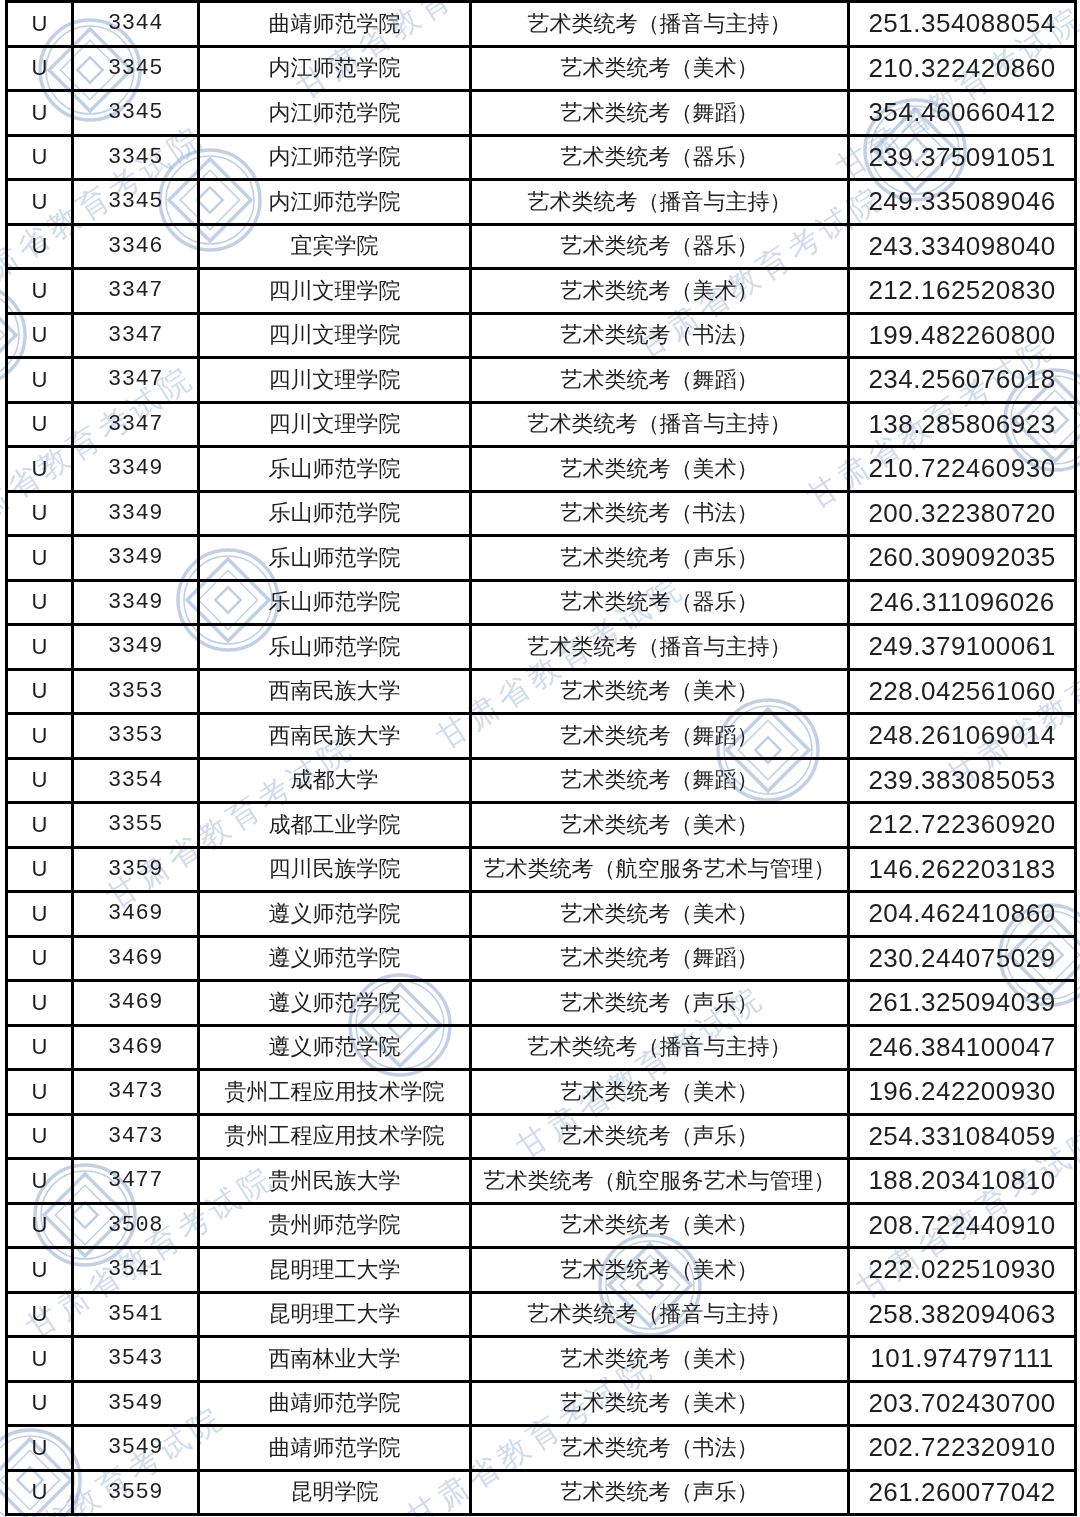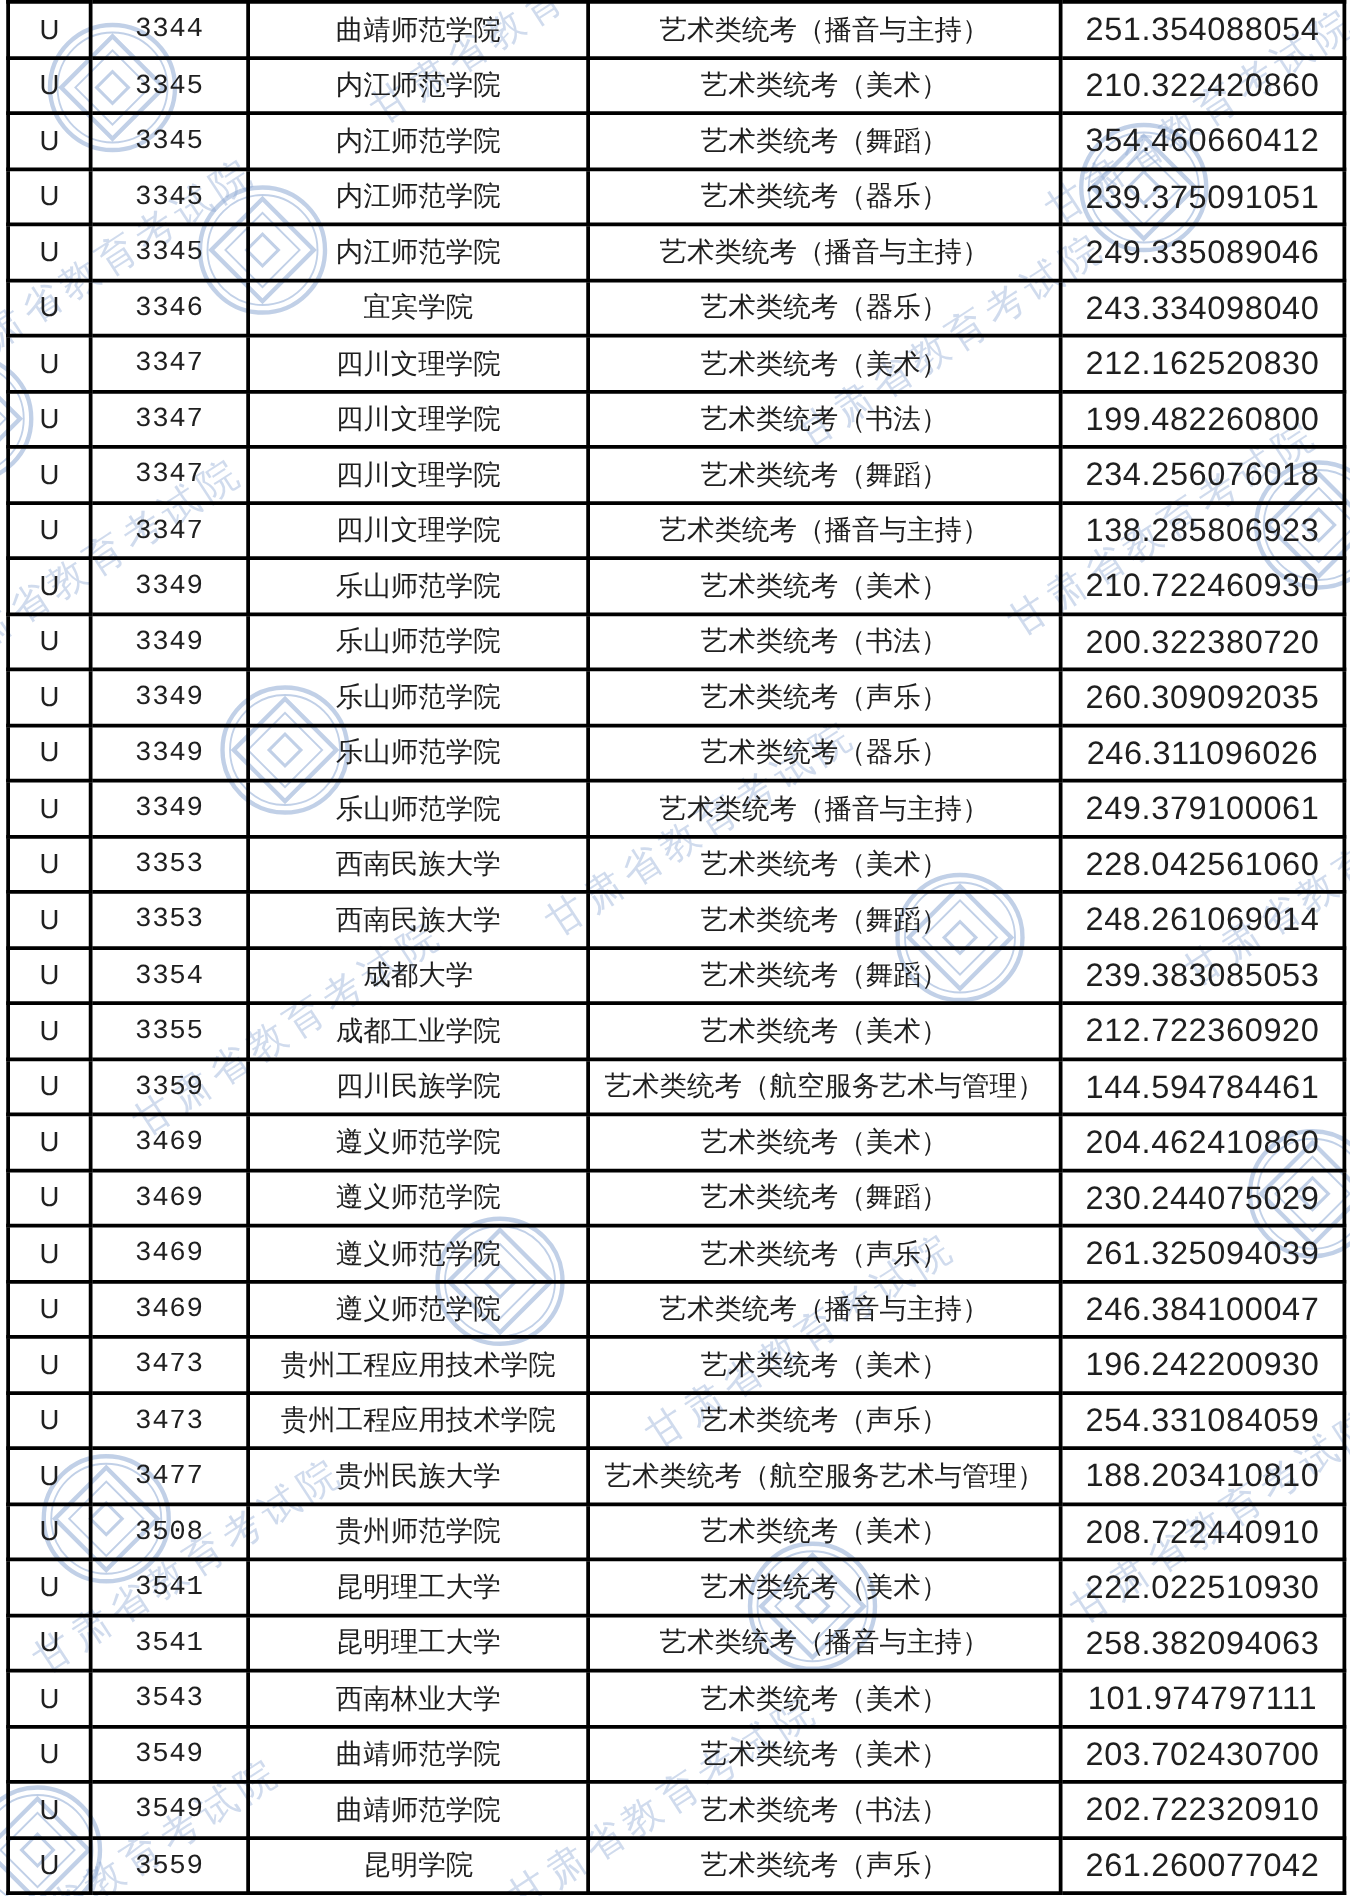--- a/index.html
+++ b/index.html
@@ -399,21 +399,21 @@
     <td class="cell-school">成都工业学院</td>
     <td class="cell-category">艺术类统考（美术）</td>
     <td class="cell-score">212.722360920</td>
   </tr>
 
   <tr>
     <td class="cell-region">U</td>
     <td class="cell-code">3359</td>
     <td class="cell-school">四川民族学院</td>
     <td class="cell-category">艺术类统考（航空服务艺术与管理）</td>
-    <td class="cell-score">144.594784461</td>
+    <td class="cell-score">146.262203183</td>
   </tr>
 
   <tr>
     <td class="cell-region">U</td>
     <td class="cell-code">3469</td>
     <td class="cell-school">遵义师范学院</td>
     <td class="cell-category">艺术类统考（美术）</td>
     <td class="cell-score">204.462410860</td>
   </tr>
 

